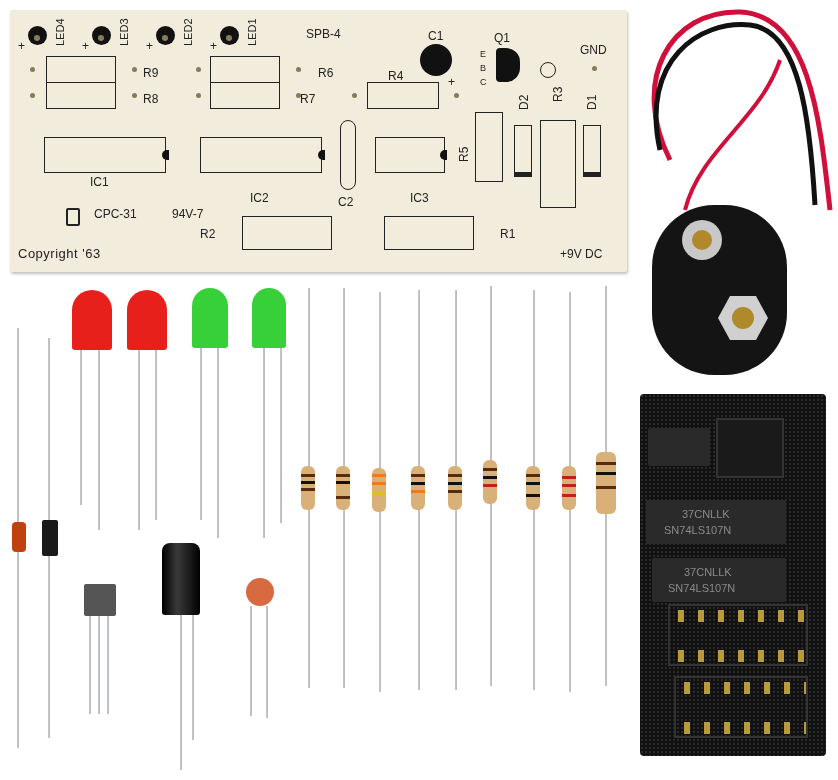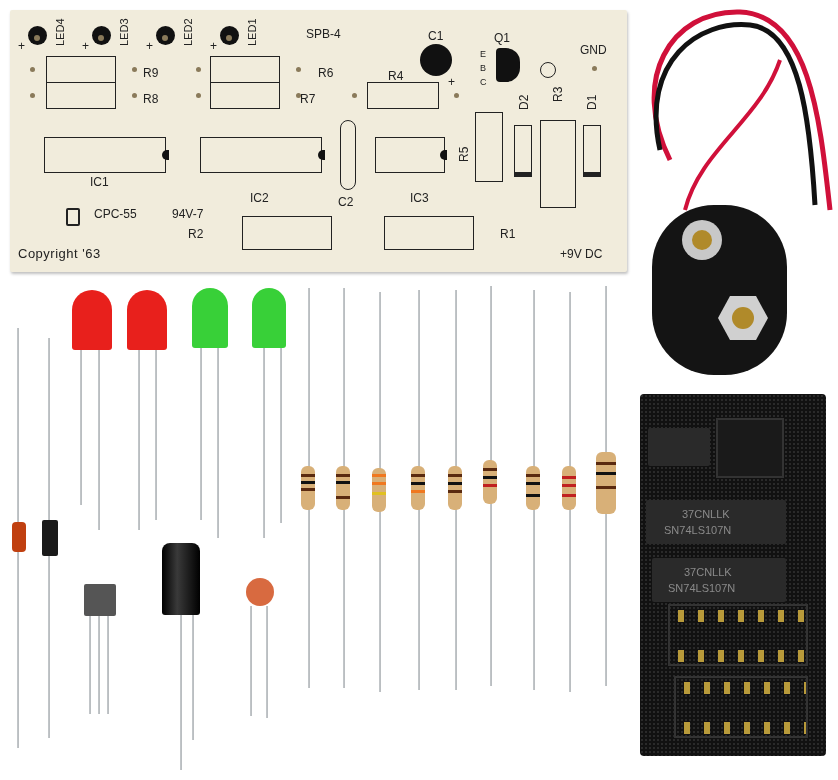--- a/index.html
+++ b/index.html
@@ -100,23 +100,23 @@
   <div class="box" style="left:504px;top:115px;width:18px;height:52px;border-bottom-width:5px"></div>
   <span class="silk v" style="left:508px;top:100px">D2</span>
 
   <div class="box" style="left:530px;top:110px;width:36px;height:88px"></div>
   <span class="silk v" style="left:542px;top:92px">R3</span>
 
   <div class="box" style="left:573px;top:115px;width:18px;height:52px;border-bottom-width:5px"></div>
   <span class="silk v" style="left:576px;top:100px">D1</span>
 
   <div class="abs" style="left:56px;top:198px;width:14px;height:18px;border:2px solid #222;border-radius:2px;box-sizing:border-box"></div>
-  <span class="silk" style="left:84px;top:198px">CPC-55</span>
+  <span class="silk" style="left:84px;top:198px">CPC-31</span>
   <span class="silk" style="left:162px;top:198px">94V-7</span>
-  <span class="silk" style="left:178px;top:218px">R2</span>
+  <span class="silk" style="left:190px;top:218px">R2</span>
   <div class="box" style="left:232px;top:206px;width:90px;height:34px"></div>
   <div class="box" style="left:374px;top:206px;width:90px;height:34px"></div>
   <span class="silk" style="left:490px;top:218px">R1</span>
   <span class="silk" style="left:8px;top:238px;font-size:13px;letter-spacing:0.5px">Copyright '63</span>
   <span class="silk" style="left:550px;top:238px">+9V DC</span>
 </div>
 
 <svg class="abs" style="left:630px;top:0" width="208" height="390">
   <path d="M40 160 C0 80 40 10 110 12 C180 15 190 120 200 210" stroke="#d0103a" stroke-width="5" fill="none"></path>
   <path d="M30 150 C10 60 70 20 120 25 C170 30 180 120 185 205" stroke="#111" stroke-width="5" fill="none"></path>

